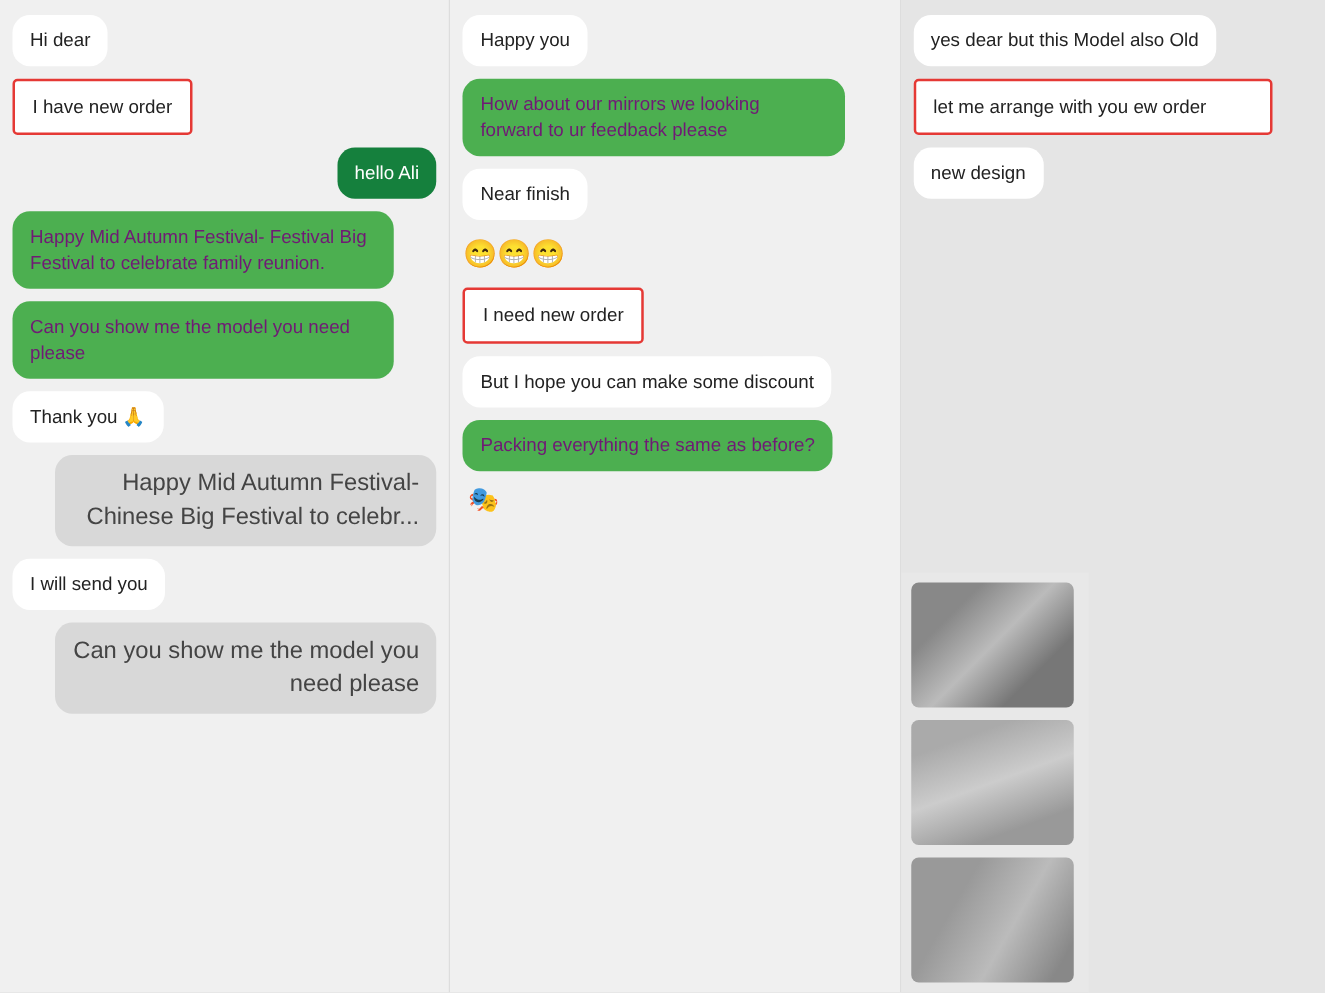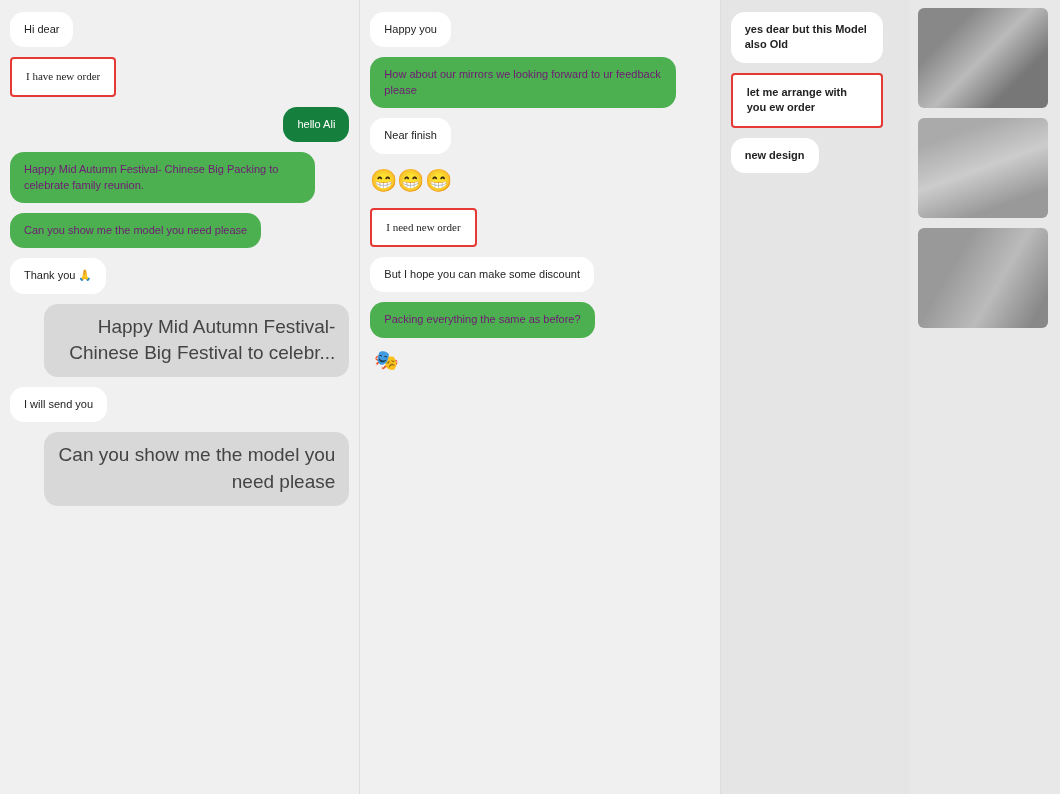--- a/index.html
+++ b/index.html
@@ -18,21 +18,21 @@
       flex-direction: column;
       padding: 12px 10px;
       gap: 10px;
       overflow: hidden;
       border-right: 1px solid #ddd;
     }
     .column:last-child { border-right: none; }
     .bubble {
       padding: 10px 14px;
       border-radius: 14px;
-      font-size: 11px;
+      font-size: 15px;
       line-height: 1.4;
       max-width: 90%;
       word-break: break-word;
     }
     .bubble-white {
       background: #ffffff;
       color: #222;
       align-self: flex-start;
       border-radius: 14px;
     }
@@ -55,42 +55,40 @@
       font-size: 19px;
       border-radius: 14px;
       text-align: right;
     }
     .bubble-outline-red {
       background: #fff;
       border: 2px solid #e53935;
       color: #222;
       align-self: flex-start;
       border-radius: 4px;
-      font-family: Liberation Serif, serif;
     }
     .bubble-outline-red-col3 {
       background: #fff;
       border: 2px solid #e53935;
       color: #222;
       align-self: flex-start;
       border-radius: 4px;
       width: 95%;
     }
     .emoji-bubble {
       background: transparent;
       font-size: 22px;
       align-self: flex-start;
       padding: 4px 0;
     }
     .col3-content {
       display: flex;
-      flex-direction: row;
+      flex-direction: column;
       gap: 0;
       flex: 1;
-      font-weight: bold;
     }
     .col3-messages {
       flex: 1;
       display: flex;
       flex-direction: column;
       padding: 12px 10px;
       gap: 10px;
       overflow: hidden;
     }
     .col3-images {
@@ -128,21 +126,21 @@
     }
   </style>
 </head>
 <body>
 
 <div class="column" id="col1-container">
 
 <div class="bubble bubble-white">Hi dear</div>
     <div class="bubble bubble-outline-red">I have new order</div>
     <div class="bubble bubble-green-right">hello Ali</div>
-    <div class="bubble bubble-green">Happy Mid Autumn Festival- Chinese Big Packing to celebrate family reunion.</div>
+    <div class="bubble bubble-green">Happy Mid Autumn Festival- Festival Big Festival to celebrate family reunion.</div>
     <div class="bubble bubble-green">Can you show me the model you need please</div>
     <div class="bubble bubble-white">Thank you 🙏</div>
     <div class="bubble bubble-gray-right">Happy Mid Autumn Festival- Chinese Big Festival to celebr...</div>
     <div class="bubble bubble-white">I will send you</div>
     <div class="bubble bubble-gray-right">Can you show me the model you need please</div>
   </div>
 
 <div class="column" id="col2-container">
 <div class="bubble bubble-white">Happy you</div>
     <div class="bubble bubble-green">How about our mirrors we looking forward to ur feedback please</div>

